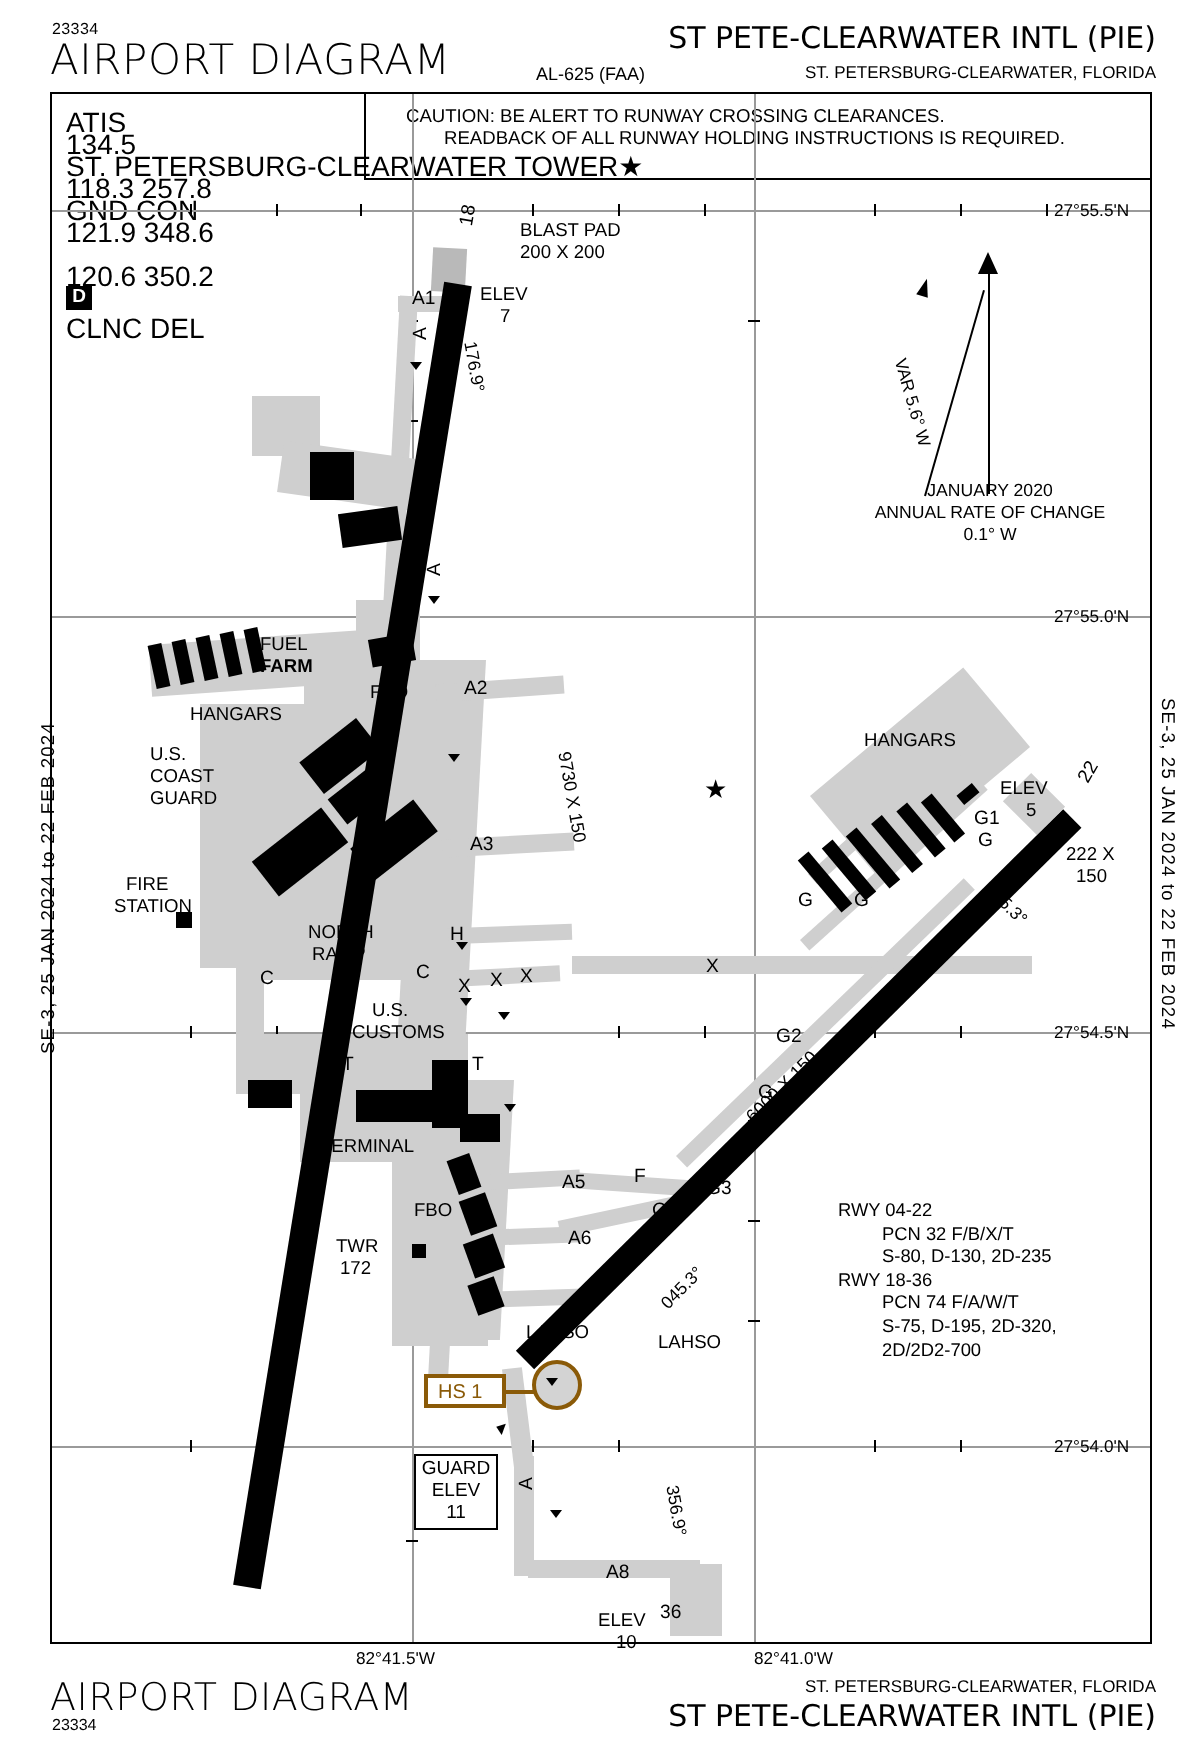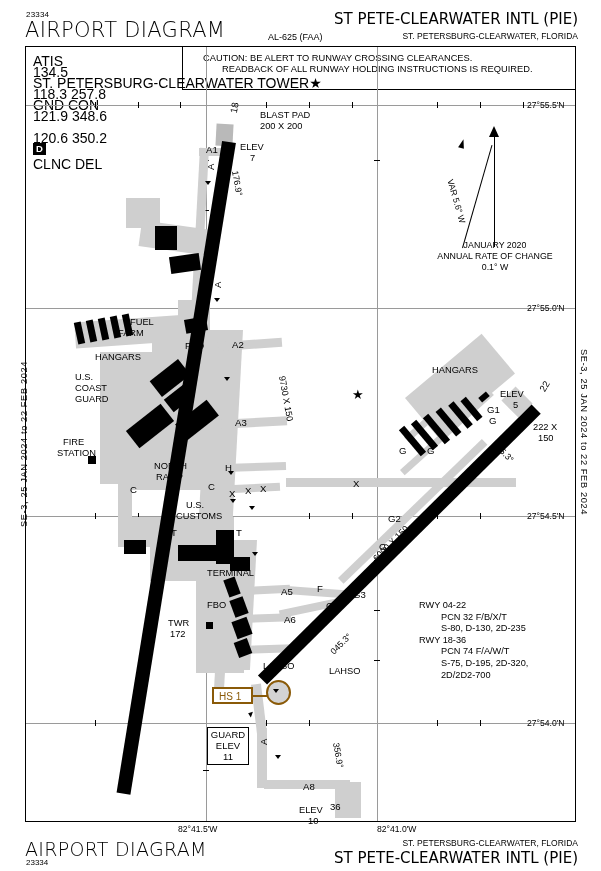--- a/index.html
+++ b/index.html
@@ -305,33 +305,33 @@
   <div class="twy nosel" style="left:379px;top:541px;">G</div>
   <div class="twy nosel" style="left:388px;top:513px;">G2</div>
   <div class="twy nosel" style="left:427px;top:445px;">G</div>
   <div class="twy nosel" style="left:399px;top:445px;">G</div>
   <div class="twy nosel" style="left:487px;top:404px;">G1</div>
   <div class="twy nosel" style="left:489px;top:415px;">G</div>
   <div class="twy nosel" style="left:303px;top:781px;">A8</div>
   <div class="twy nosel rot" style="left:258px;top:745px;transform:rotate(-90deg);">A</div>
 
   <div class="mt nosel" style="left:130px;top:317px;">FUEL</div>
-  <div class="mt nosel" style="left:118px;top:328px;">FARM</div>
+  <div class="mt nosel" style="left:130px;top:328px;font-weight:bold;">FARM</div>
   <div class="mt nosel" style="left:185px;top:341px;">FBO</div>
   <div class="mt nosel" style="left:95px;top:352px;">HANGARS</div>
   <div class="mt nosel" style="left:75px;top:372px;">U.S.</div>
   <div class="mt nosel" style="left:75px;top:383px;text-align:center;">COAST</div>
   <div class="mt nosel" style="left:75px;top:394px;text-align:center;">GUARD</div>
   <div class="mt nosel" style="left:63px;top:437px;">FIRE</div>
   <div class="mt nosel" style="left:57px;top:448px;">STATION</div>
   <div class="mt nosel" style="left:154px;top:461px;">NORTH</div>
   <div class="mt nosel" style="left:156px;top:472px;">RAMP</div>
   <div class="mt nosel" style="left:186px;top:500px;">U.S.</div>
   <div class="mt nosel" style="left:176px;top:511px;">CUSTOMS</div>
-  <div class="mt nosel" style="left:160px;top:568px;margin-left:47px;">TERMINAL</div>
+  <div class="mt nosel" style="left:160px;top:568px;">TERMINAL</div>
   <div class="mt nosel" style="left:207px;top:600px;">FBO</div>
   <div class="mt nosel" style="left:168px;top:618px;">TWR</div>
   <div class="mt nosel" style="left:170px;top:629px;">172</div>
   <div class="mt nosel" style="left:263px;top:661px;">LAHSO</div>
   <div class="mt nosel" style="left:329px;top:666px;">LAHSO</div>
 
   <div class="mt nosel" style="left:432px;top:365px;">HANGARS</div>
   <div class="mt nosel" style="left:500px;top:389px;">ELEV</div>
   <div class="mt nosel" style="left:513px;top:400px;">5</div>
   <div class="twy nosel rot" style="left:537px;top:388px;transform:rotate(-60deg);">22</div>

